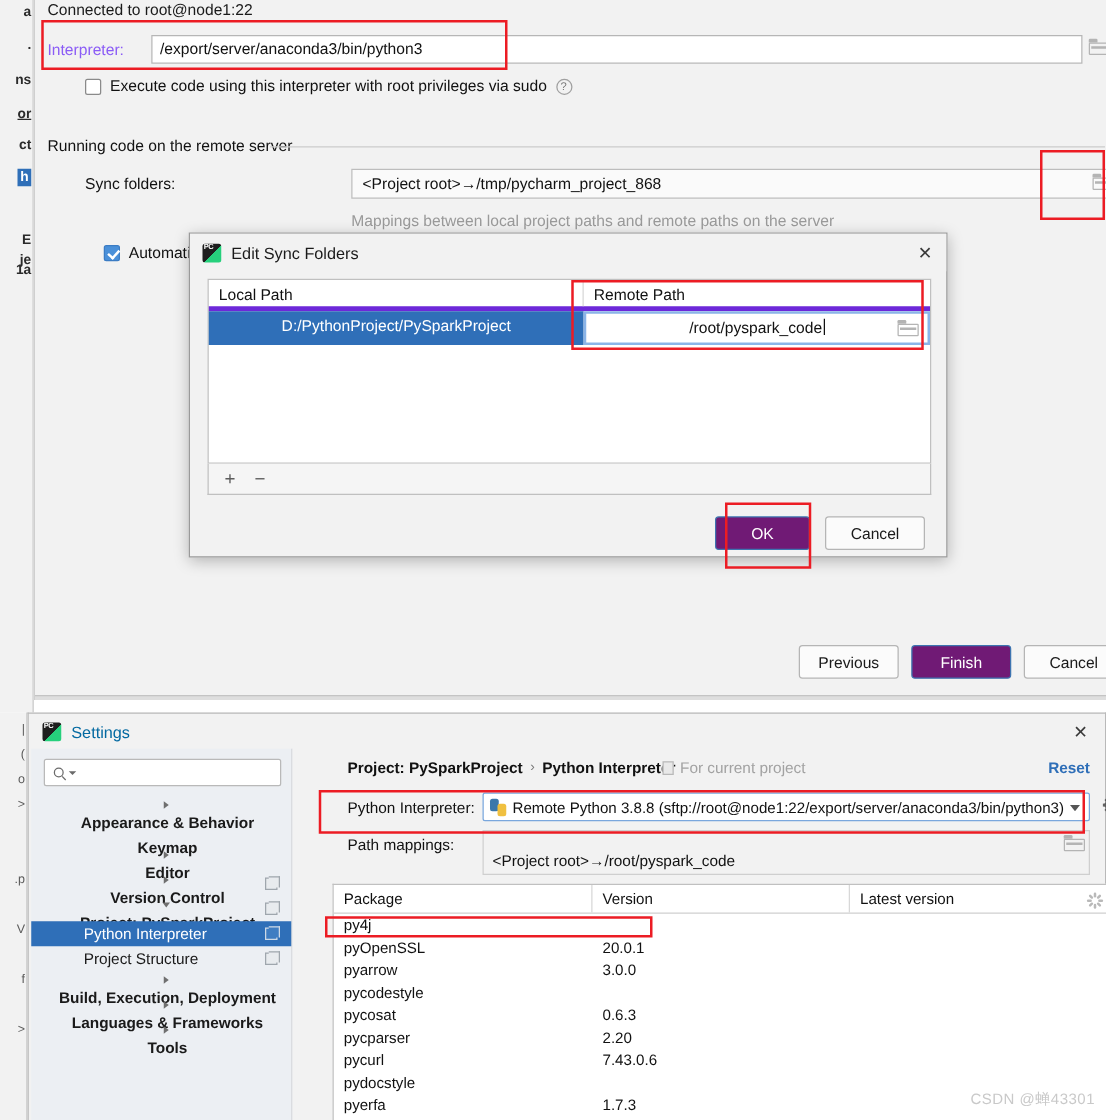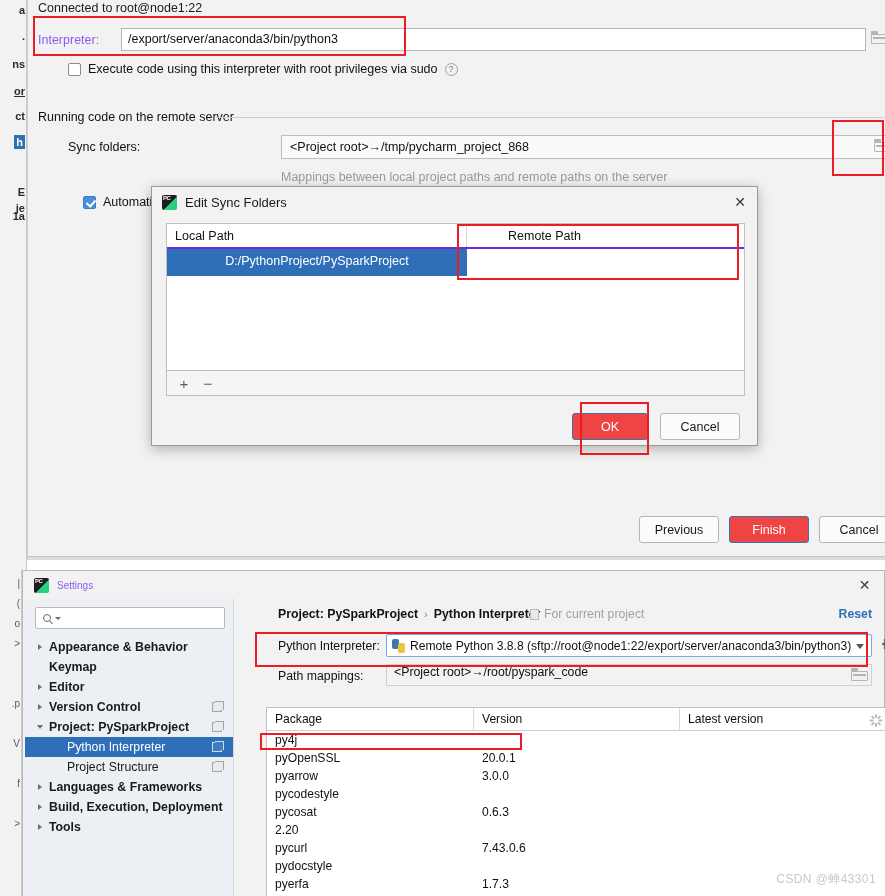--- a/index.html
+++ b/index.html
@@ -91,21 +91,21 @@
   }
 
   
   .wiz-buttons { position:absolute; left:0; right:0; top:508px; height:52px; }
   .btn {
     position:absolute; height:27px; border-radius:3px; font-size:12.5px;
     display:flex; align-items:center; justify-content:center;
     border:1px solid #b5b5b5; background:#fbfbfb; color:#1a1a1a;
     cursor:default; user-select:none;
   }
-  .btn.primary { background:#ef4444; border-color:#3d74b0; color:#ffffff; }
+  .btn.primary { background:#701a75; border-color:#3d74b0; color:#ffffff; }
   #btn-previous { left:611px; top:8px; width:80px; }
   #btn-finish   { left:701px; top:8px; width:80px; }
   #btn-cancel   { left:791px; top:8px; width:80px; }
 
   .wiz-bottom-edge {
     position:absolute; left:0; right:0; top:556px; height:4px; background:#dedede;
     border-top:1px solid #c4c4c4;
   }
 
   
@@ -130,21 +130,21 @@
   }
   .modal-title-text { font-size:13px; color:#1a1a1a; }
   .modal-close {
     position:absolute; right:9px; top:8px; width:16px; height:16px;
     font-size:14px; line-height:15px; text-align:center; color:#3a3a3a;
   }
   .modal-table {
     position:absolute; left:14px; top:36px; width:579px; height:148px;
     background:#ffffff; border:1px solid #c0c0c0;
   }
-  .mt-head { display:flex; height:25px; border-bottom:2px solid #6d28d9;gap:33px; }
+  .mt-head { display:flex; height:25px; border-bottom:4px solid #6d28d9; }
   .mt-head .mth {
     font-size:12.5px; color:#111; padding:5px 8px; white-space:nowrap;
   }
   .mth.col-local { width:300px; border-right:1px solid #d8d8d8; }
   .mth.col-remote { flex:1; }
   .mt-row { display:flex; height:27px; }
   .mt-row .mtc { font-size:12.5px; padding:5px 8px; white-space:nowrap;text-align:center; }
   .mtc.col-local { width:300px; background:#2f6fb8; color:#ffffff; }
   .mtc.col-remote {
     flex:1; background:#ffffff; color:#111; border:2px solid #8ab4e8;
@@ -165,21 +165,21 @@
   #modal-ok { left:420px; top:10px; width:76px; }
   #modal-cancel { left:508px; top:10px; width:80px; }
 
   
   .settings-win {
     position:absolute; left:22px; top:570px; width:863px; height:326px;
     background:#f2f2f2; border:1px solid #b9b9b9; border-bottom:none;
   }
   .s-title { position:absolute; left:0; top:0; right:0; height:28px;
     display:flex; align-items:center; gap:8px; padding-left:11px; }
-  .s-title-text { font-size:10px; color:#8b5cf6; }
+  .s-title-text { font-size:13px; color:#0369a1; }
   .s-close { position:absolute; right:12px; top:7px; width:15px; height:15px;
     font-size:14px; line-height:14px; text-align:center; color:#3a3a3a; }
 
   .s-sidebar {
     position:absolute; left:2px; top:28px; width:209px; bottom:0;
     background:#eceff3; border-right:1px solid #d3d6da;
   }
   .s-search {
     position:absolute; left:10px; top:8px; width:190px; height:22px;
     background:#ffffff; border:1px solid #b9b9b9; border-radius:2px;
@@ -192,21 +192,21 @@
   .mag::after { content:""; position:absolute; right:-3px; bottom:-2px;
     width:4px; height:1.4px; background:#6a6a6a; transform:rotate(45deg); }
   .mag-caret { width:0;height:0;border-left:3px solid transparent;border-right:3px solid transparent;
     border-top:3px solid #6a6a6a; display:inline-block; margin-left:1px; }
 
   .s-tree { position:absolute; left:0; top:38px; right:0; bottom:0; }
   .tree-item {
     position:relative; height:20px; display:flex; align-items:center;
     font-size:12.3px; color:#1a1a1a; padding-left:8px; white-space:nowrap;
   }
-  .tree-item.bold { font-weight:bold; }
+  .tree-item.bold { font-weight:bold;flex-direction:column; }
   .tree-item.selected { background:#2f6fb8; color:#ffffff; }
   .tw { width:14px; flex:0 0 14px; display:flex; align-items:center; justify-content:center; }
   .chev-r { width:0;height:0;border-top:3.5px solid transparent;border-bottom:3.5px solid transparent;
     border-left:4.5px solid #6f6f6f; }
   .chev-d { width:0;height:0;border-left:3.5px solid transparent;border-right:3.5px solid transparent;
     border-top:4.5px solid #6f6f6f; }
   .tree-label { padding-left:2px; }
   .tree-label.indent { padding-left:20px; }
   .badge-1 {
     position:absolute; right:33px; top:4px; width:12px; height:12px; border-radius:50%;
@@ -245,21 +245,21 @@
   .pi-text { font-size:12.1px; color:#111; white-space:nowrap; }
   .combo-arrow {
     position:absolute; right:7px; top:9px; width:0;height:0;
     border-left:4px solid transparent;border-right:4px solid transparent;border-top:5px solid #555;
   }
   .gear-btn { position:absolute; left:648px; top:37px; width:16px; height:16px; }
 
   .pm-label { position:absolute; left:44px; top:70px; font-size:12.3px; color:#111; }
   .pm-field {
     position:absolute; left:152px; top:65px; width:486px; height:22px;
-    background:#f2f2f2; border:1px solid #cfcfcf; padding:0 7px;
+    background:#f2f2f2; border:1px solid #cfcfcf; padding:17px 7px;
     font-size:12.3px; color:#111; white-space:nowrap; overflow:hidden;
   }
   .pm-browse { position:absolute; left:617px; top:69px; width:17px; height:14px; }
 
   .pkg-table {
     position:absolute; left:32px; top:108px; width:630px; bottom:0;
     background:#ffffff; border:1px solid #c0c0c0; border-bottom:none; overflow:hidden;
   }
   .pkg-head { display:flex; height:23px; border-bottom:1px solid #cfcfcf; background:#ffffff; }
   .pkg-head .ph { font-size:12.1px; color:#111; padding:4px 8px; white-space:nowrap; }
@@ -376,20 +376,28 @@
     </div>
     <div class="modal-close">✕</div>
 
     <div class="modal-table">
       <div class="mt-head">
         <div class="mth col-local">Local Path</div>
         <div class="mth col-remote">Remote Path</div>
       </div>
       <div class="mt-row">
         <div class="mtc col-local">D:/PythonProject/PySparkProject</div>
+        <div class="mtc col-remote">
+          <span>/root/pyspark_code</span><span class="caret-bar"></span>
+          <span class="inline-folder">
+            <span class="folder">
+              <span class="ftab"></span><span class="fbody"></span><span class="fline"></span>
+            </span>
+          </span>
+        </div>
       </div>
     </div>
 
     <div class="modal-toolbar">
       <span class="tb-btn">+</span>
       <span class="tb-btn">−</span>
     </div>
 
     <div class="modal-buttons">
       <div class="btn primary" id="modal-ok">OK</div>
@@ -448,27 +456,27 @@
           </div>
           <div class="tree-item">
             <span class="tw"></span>
             <span class="tree-label indent">Project Structure</span>
             <span class="copy-ic"></span>
           </div>
           <div class="tree-item bold">
             <span class="tw">
               <span class="chev-r"></span>
             </span>
+            <span class="tree-label">Build, Execution, Deployment</span>
+          </div>
+          <div class="tree-item bold">
+            <span class="tw">
+              <span class="chev-r"></span>
+            </span>
             <span class="tree-label">Languages &amp; Frameworks</span>
-          </div>
-          <div class="tree-item bold">
-            <span class="tw">
-              <span class="chev-r"></span>
-            </span>
-            <span class="tree-label">Build, Execution, Deployment</span>
           </div>
           <div class="tree-item bold">
             <span class="tw">
               <span class="chev-r"></span>
             </span>
             <span class="tree-label">Tools</span>
           </div>
         </div>
     </div>
 
@@ -532,20 +540,21 @@
             <div class="pkg-row">
               <div class="pc2cell c1">pycodestyle</div>
               <div class="pc2cell c3"></div>
             </div>
             <div class="pkg-row">
               <div class="pc2cell c1">pycosat</div>
               <div class="pc2cell c2">0.6.3</div>
               <div class="pc2cell c3"></div>
             </div>
             <div class="pkg-row">
+              <div class="pc2cell c1">pycparser</div>
               <div class="pc2cell c2">2.20</div>
               <div class="pc2cell c3"></div>
             </div>
             <div class="pkg-row">
               <div class="pc2cell c1">pycurl</div>
               <div class="pc2cell c2">7.43.0.6</div>
               <div class="pc2cell c3"></div>
             </div>
             <div class="pkg-row">
               <div class="pc2cell c1">pydocstyle</div>

